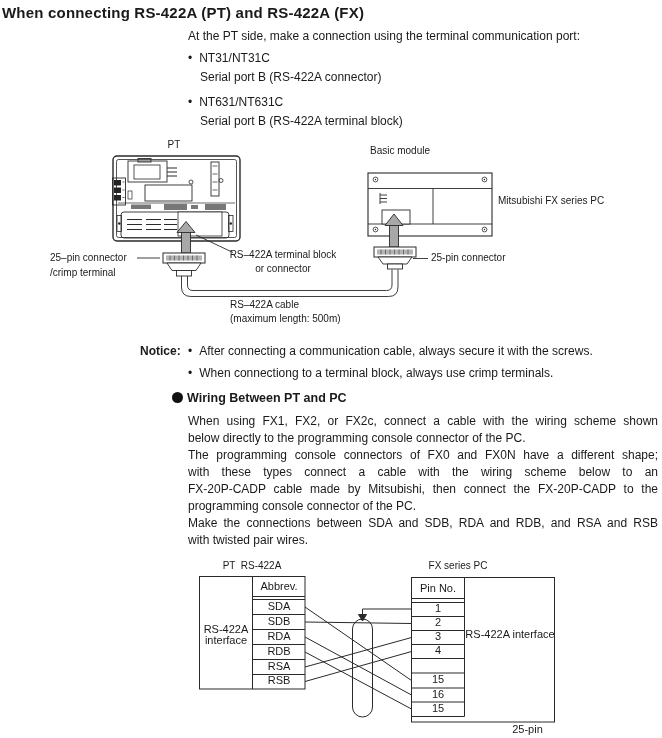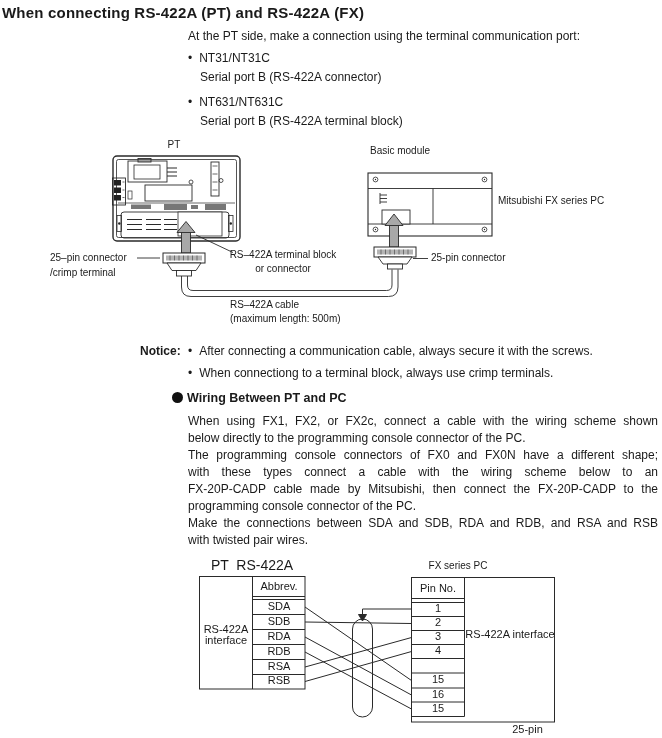--- a/index.html
+++ b/index.html
@@ -198,21 +198,21 @@
       <path d="M305,47 L411.5,120.5"></path>
       <path d="M305,62 L411.5,63.5"></path>
       <path d="M305,77 L411.5,135"></path>
       <path d="M305,92 L411.5,149"></path>
       <path d="M305,107 L411.5,77.5"></path>
       <path d="M305,121.5 L411.5,91.5"></path>
     </g>
   </g>
 </svg>
 
-<div class="abs dlbl center pre" style="left:199px;top:560px;width:106px;font-size:14px;">PT  RS-422A</div>
+<div class="abs dlbl center pre" style="left:199px;top:560px;width:106px;font-size:10px;">PT  RS-422A</div>
 <div class="abs dlbl center" style="left:413px;top:560px;width:90px;font-size:10px;">FX series PC</div>
 
 <div class="abs dlbl center" style="left:253px;top:581px;width:52px;">Abbrev.</div>
 <div class="abs dlbl center" style="left:200px;top:624px;width:52px;">RS-422A interface</div>
 
 <div class="abs cell" style="left:253px;top:600px;width:52px;">SDA</div>
 <div class="abs cell" style="left:253px;top:615px;width:52px;">SDB</div>
 <div class="abs cell" style="left:253px;top:630px;width:52px;">RDA</div>
 <div class="abs cell" style="left:253px;top:645px;width:52px;">RDB</div>
 <div class="abs cell" style="left:253px;top:660px;width:52px;">RSA</div>

